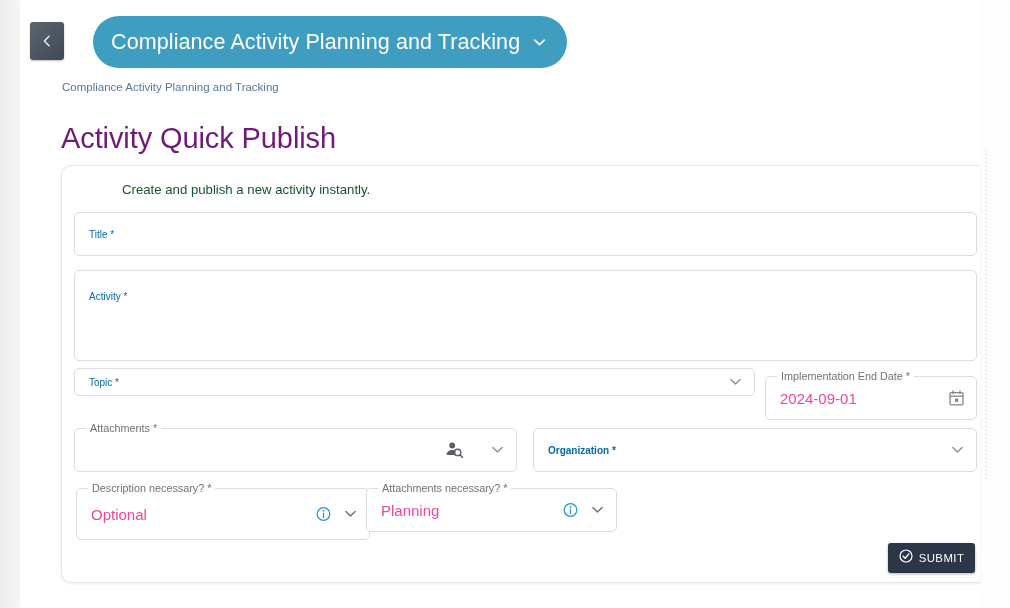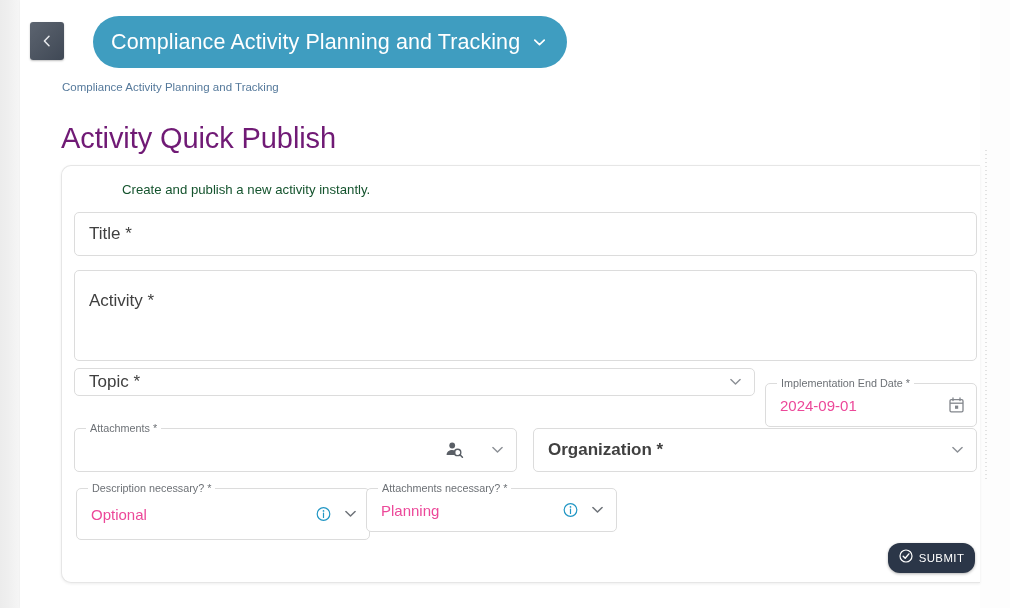--- a/index.html
+++ b/index.html
@@ -139,22 +139,22 @@
     background: #fff;
   }
   .field.legend-style {
     border-top-color: #dcdcdc;
   }
   .field-placeholder {
     position: absolute;
     left: 14px;
     top: 50%;
     transform: translateY(-50%);
-    font-size: 17px;
-    color: #404040;
+    font-size: 10px;
+    color: #0369a1;
     pointer-events: none;
     white-space: nowrap;
   }
   .field-placeholder.top-aligned {
     top: 20px;
     transform: none;
   }
   .field-value {
     position: absolute;
     left: 14px;
@@ -192,21 +192,21 @@
   }
 
   
   .submit-btn {
     position: absolute;
     left: 888px;
     top: 543px;
     width: 87px;
     height: 30px;
     background: #2b3648;
-    border-radius: 12px;
+    border-radius: 3px;
     display: flex;
     align-items: center;
     justify-content: center;
     gap: 6px;
     cursor: pointer;
     box-shadow: 0 1px 3px rgba(0,0,0,.3);
   }
   .submit-btn .submit-label {
     color: #ffffff;
     font-size: 11.4px;
@@ -256,21 +256,21 @@
 
   <div class="field" style="left:12px; top:202px; width:681px; height:28px;">
     <span class="field-placeholder">Topic *</span>
     <span class="field-caret">
       <svg width="11" height="7" viewBox="0 0 11 7">
         <path d="M0.9 1 L5.5 5.5 L10.1 1" fill="none" stroke="#8b8f95" stroke-width="1.4" stroke-linecap="round" stroke-linejoin="round"></path>
       </svg>
     </span>
   </div>
 
-  <div class="field legend-style" style="left:703px; top:217px; width:212px; height:44px;">
+  <div class="field legend-style" style="left:703px; top:210px; width:212px; height:44px;">
     <span class="floating-label">Implementation End Date *</span>
     <span class="field-value">2024-09-01</span>
     <span class="field-icon" style="right:12px;">
       <svg width="15" height="16" viewBox="0 0 15 16">
         <rect x="1" y="2.6" width="13" height="12.2" rx="1.3" fill="none" stroke="#82868c" stroke-width="1.3"></rect>
         <path d="M1 6.2 H14" stroke="#82868c" stroke-width="1.3"></path>
         <path d="M4 1 V3.6 M11 1 V3.6" stroke="#82868c" stroke-width="1.3" stroke-linecap="round"></path>
         <rect x="6" y="8.6" width="3.2" height="3.2" fill="#82868c"></rect>
       </svg>
     </span>

